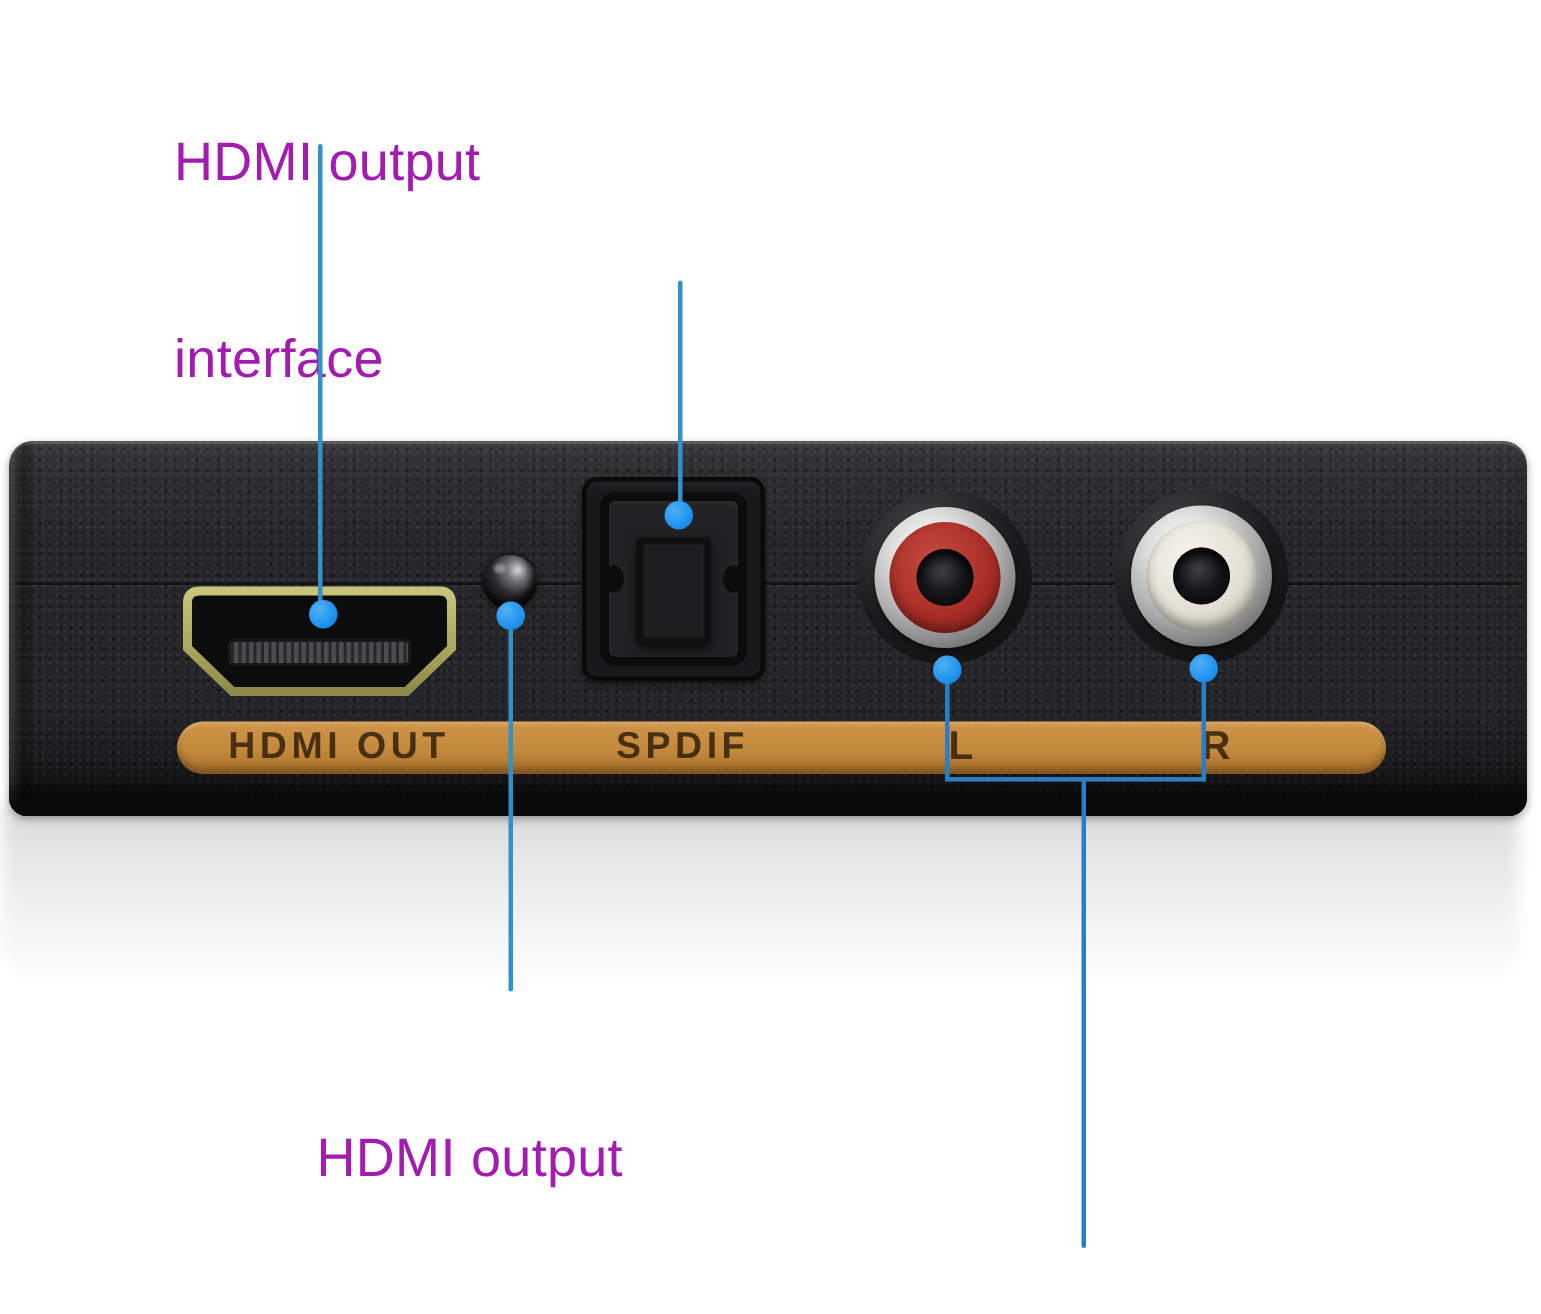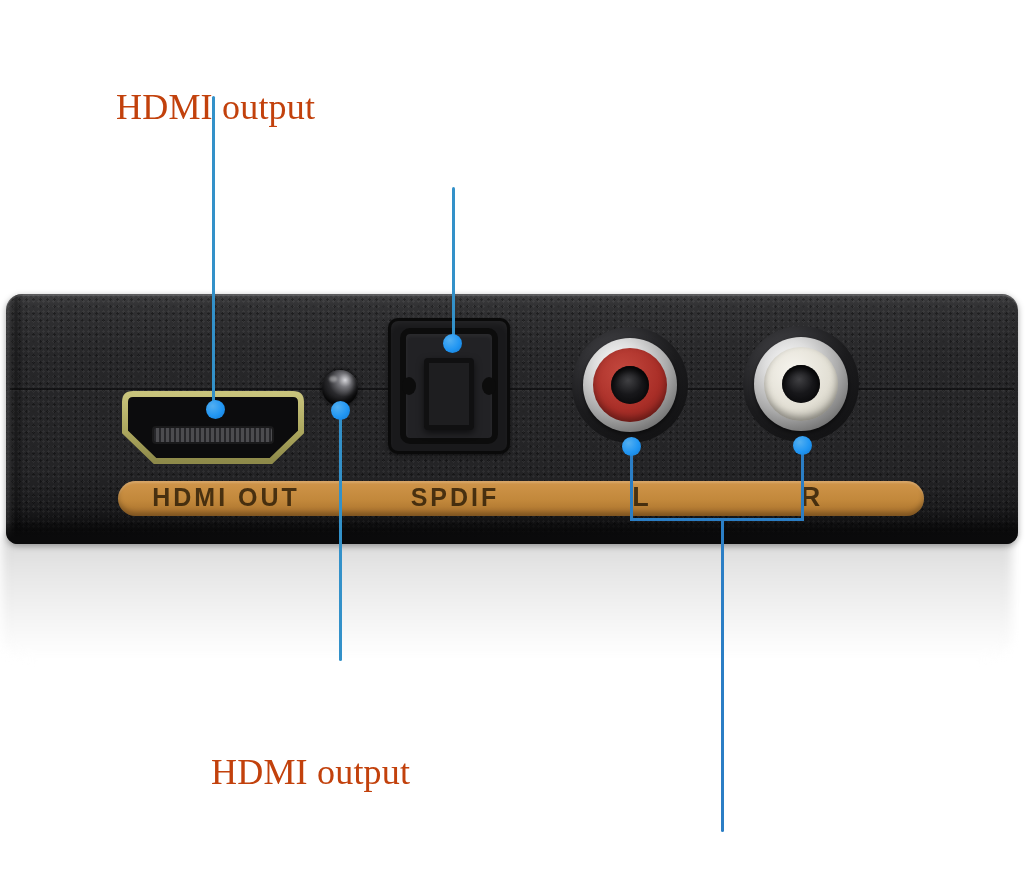--- a/index.html
+++ b/index.html
@@ -4,22 +4,22 @@
 <style>
   html,body{margin:0;padding:0;background:#ffffff;}
   body{
     width:1027px;height:876px;position:relative;overflow:hidden;
     font-family:"Liberation Sans",sans-serif;
   }
   .stage{position:absolute;inset:0;}
 
   
   .annotation{
-    position:absolute;font-size:36px;color:#c2410c;
-    white-space:pre;z-index:2;letter-spacing:0.2px;font-family:Liberation Serif, serif;
+    position:absolute;font-size:36px;color:#a21caf;
+    white-space:pre;z-index:2;letter-spacing:0.2px;
   }
   .ann-line{line-height:47px;}
   #ann-hdmi-interface{left:116px;top:0px;}
   #ann-spdif{left:297px;top:137px;line-height:44px;}
   #ann-led{left:211px;top:662px;}
   #ann-led .ann-line{line-height:52px;}
   #ann-analog{left:439px;top:823px;line-height:44px;}
 
   
   .callout-v{position:absolute;width:3px;background:#3391c9;z-index:3;border-radius:2px;}
@@ -224,20 +224,21 @@
       <span class="strip-label" id="lbl-spdif">SPDIF</span>
       <span class="strip-label" id="lbl-l">L</span>
       <span class="strip-label" id="lbl-r">R</span>
     </div>
 
     <div class="device-lip"></div>
   </div>
 
   <div class="annotation" id="ann-hdmi-interface">
     <div class="ann-line">HDMI output</div>
+    <div class="ann-line">interface</div>
   </div>
 
 
   <div class="annotation" id="ann-led">
     <div class="ann-line">HDMI output</div>
     
   </div>
 
   <div class="annotation" id="ann-analog">
     

